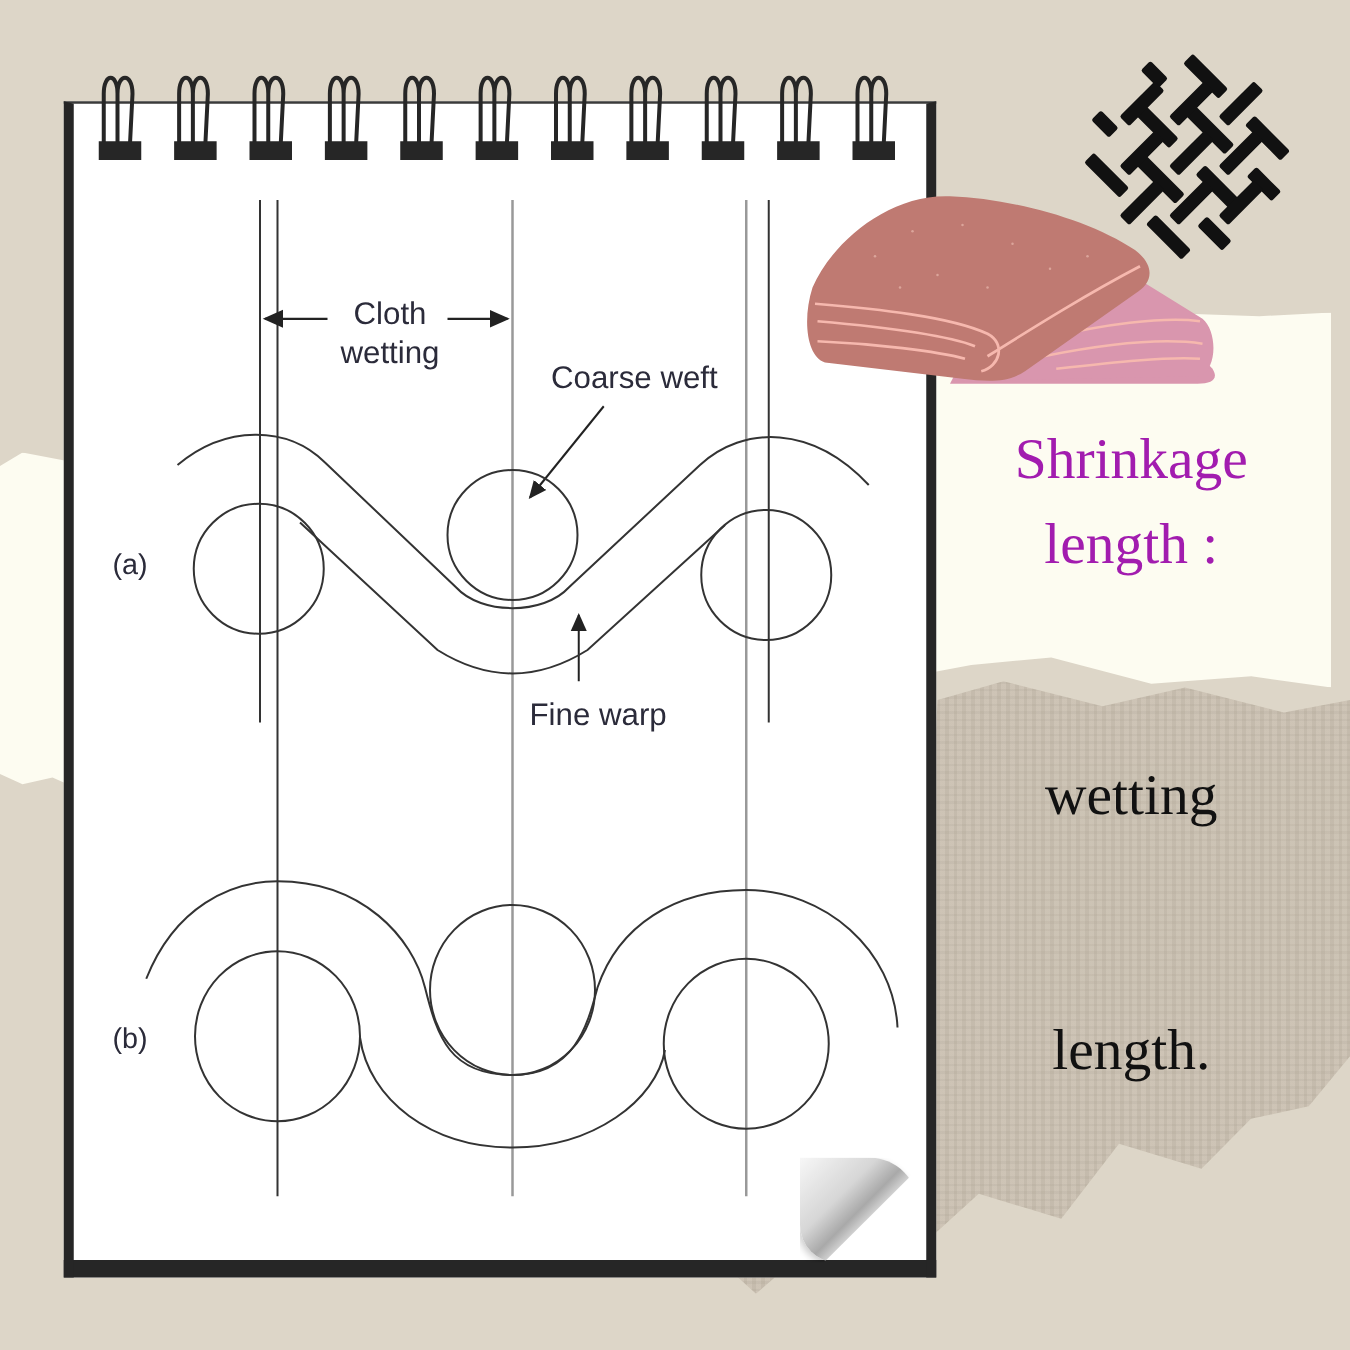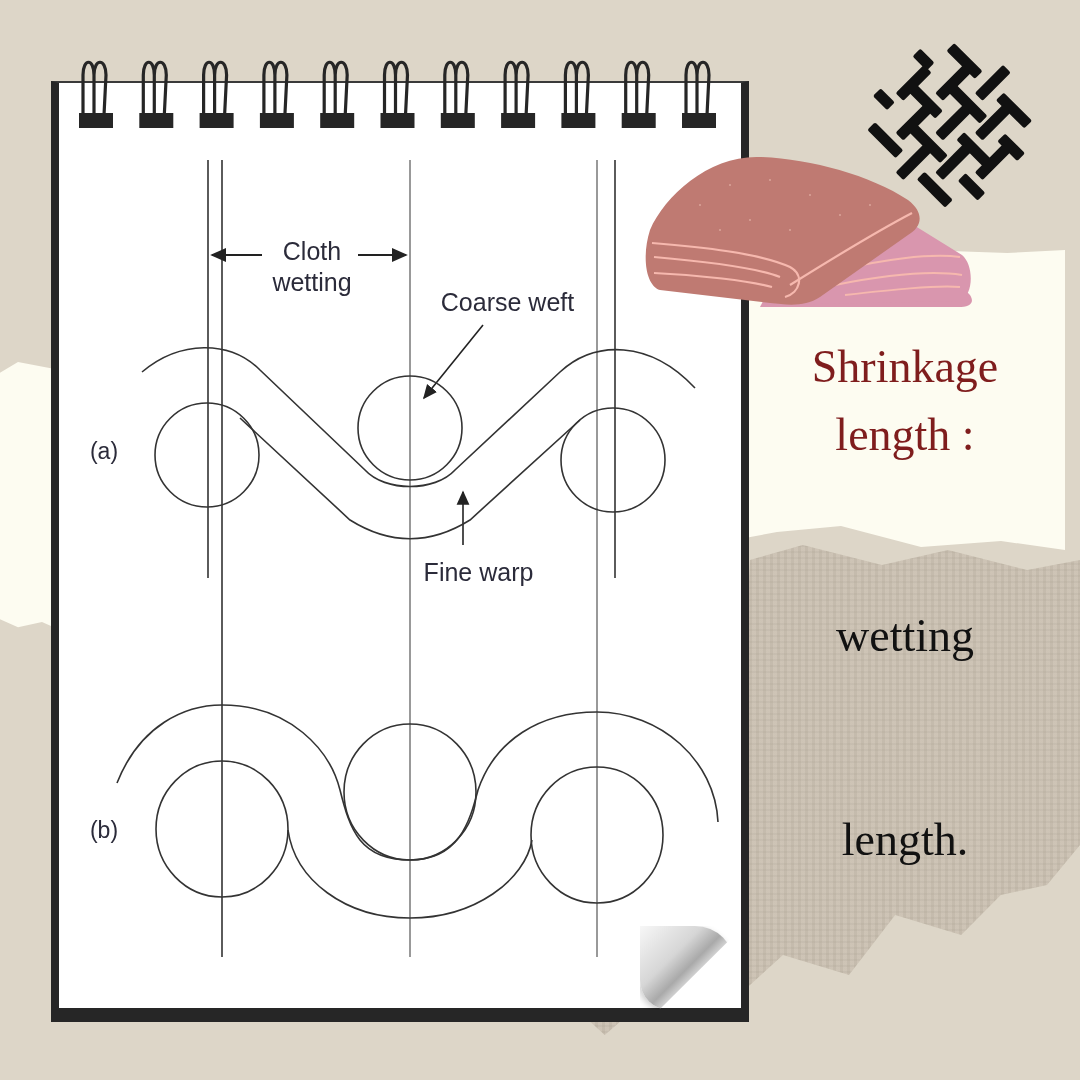--- a/index.html
+++ b/index.html
@@ -37,21 +37,21 @@
     .page-curl {
       position: absolute; left: 640px; top: 926px; width: 95px; height: 84px;
       background: linear-gradient(135deg, #f7f7f7 0%, #d6d6d6 35%, #a9a9a9 50%, #e7e7e7 62%, #ffffff 80%);
       border-radius: 0 40px 0 30px;
       clip-path: polygon(0 0, 100% 0, 100% 10%, 20% 100%, 0 100%);
       box-shadow: -2px 2px 6px rgba(0,0,0,0.2);
     }
     .title {
       position: absolute; left: 760px; top: 333px; width: 290px;
       font-family: "Liberation Serif", serif; font-size: 46px; line-height: 68px;
-      color: #7f1d1d; text-align: center;
+      color: #a21caf; text-align: center;
     }
     .caption {
       position: absolute; left: 760px; width: 290px;
       font-family: "Liberation Serif", serif; font-size: 46px; line-height: 68px;
       color: #111; text-align: center;
     }
     .cap-a { top: 602px; }
     .cap-b { top: 806px; }
     .towels { position: absolute; left: 640px; top: 135px; width: 350px; height: 175px; }
     .weave { position: absolute; left: 865px; top: 40px; width: 170px; height: 170px; }

